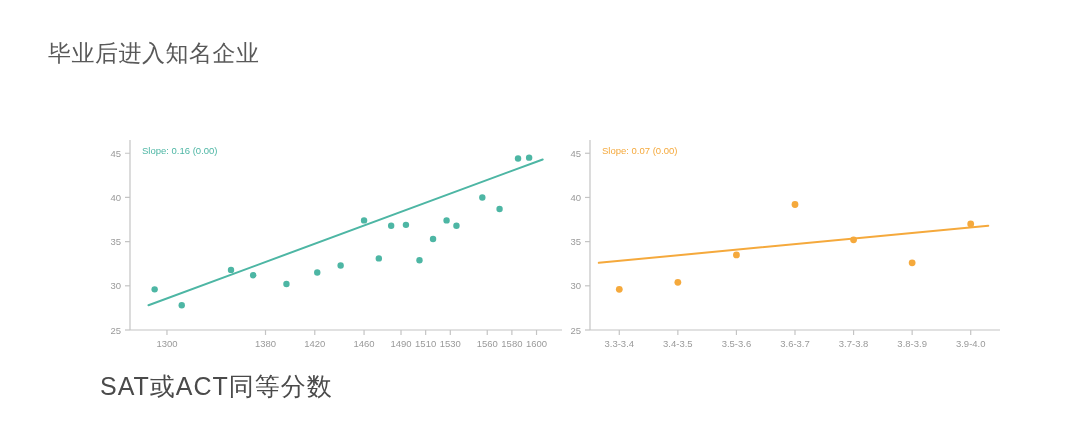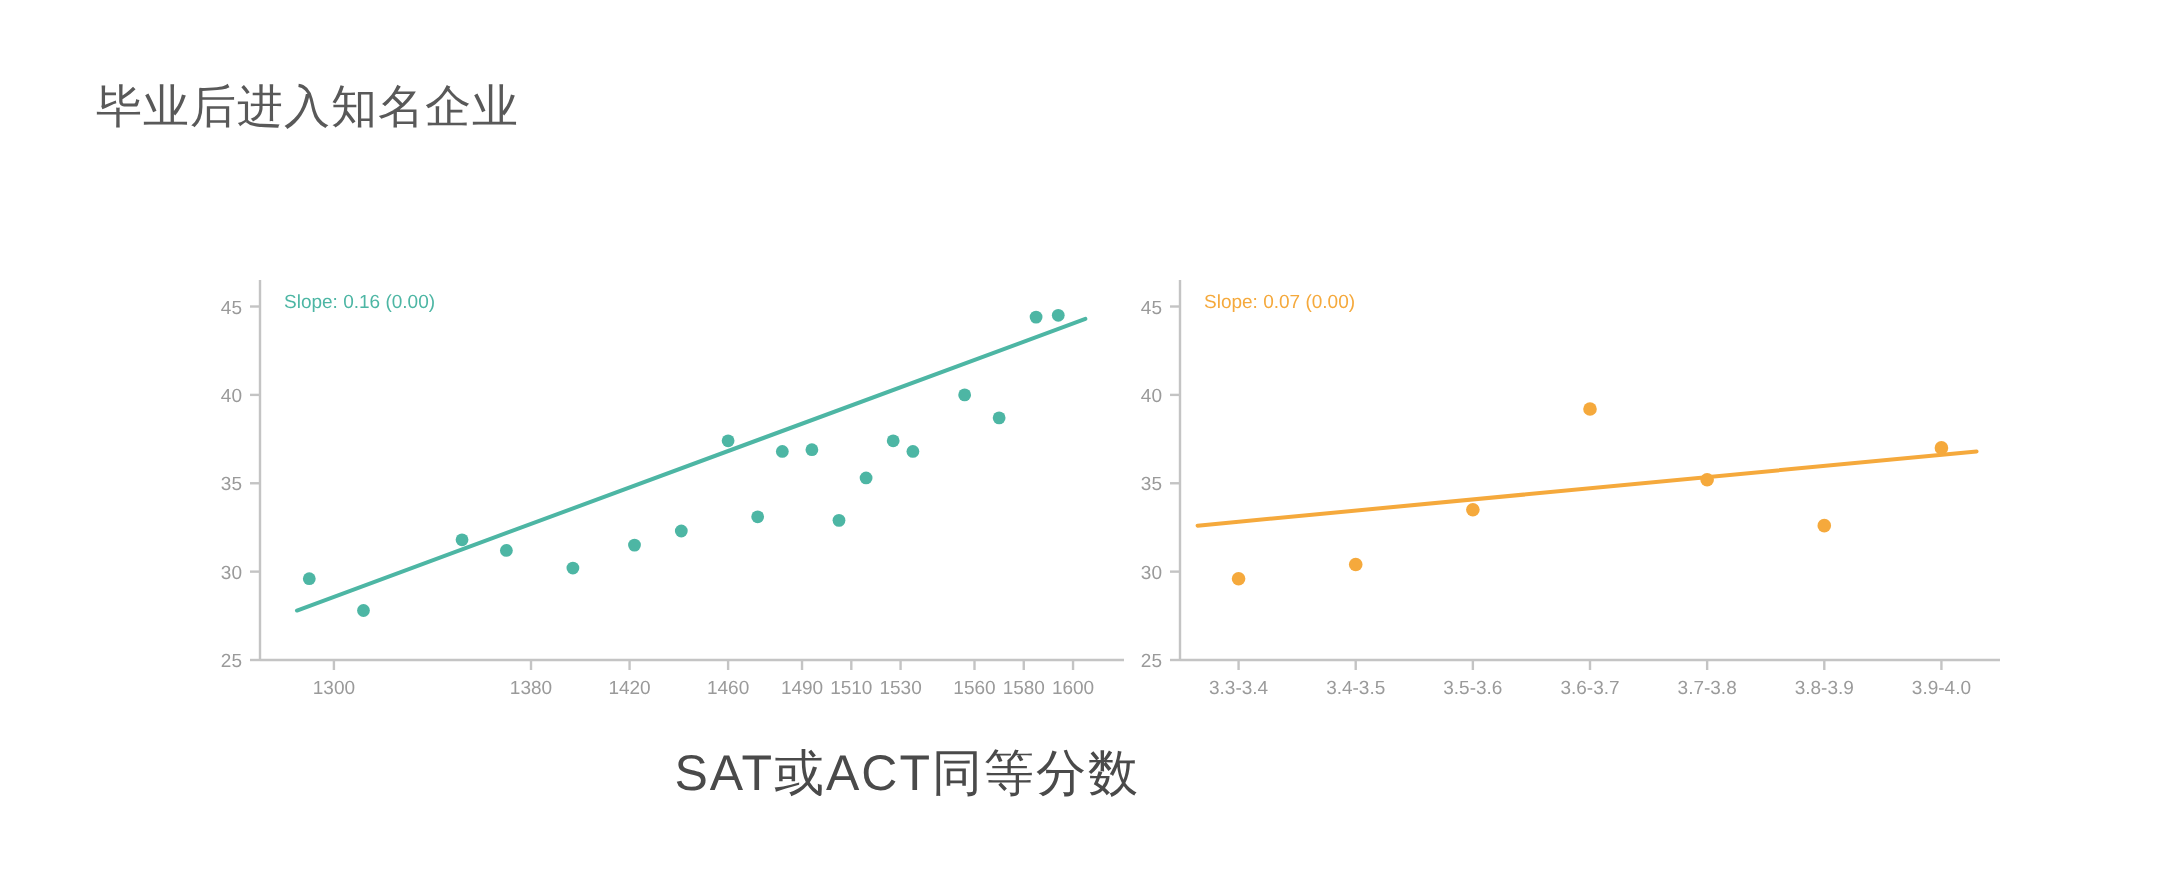--- a/index.html
+++ b/index.html
@@ -38,21 +38,21 @@
 
   .plot-svg {
     position: absolute;
     left: 0;
     top: 0;
   }
   .caption {
     position: absolute;
     top: 240px;
     width: 100%;
-    text-align: right;
+    text-align: left;
     font-size: 25px;
     color: #4a4a4a;
     letter-spacing: 1px;
   }
   .slope-label {
     font-size: 9.5px;
   }
   .tick-text {
     font-size: 9.5px;
     fill: #9a9a9a;

